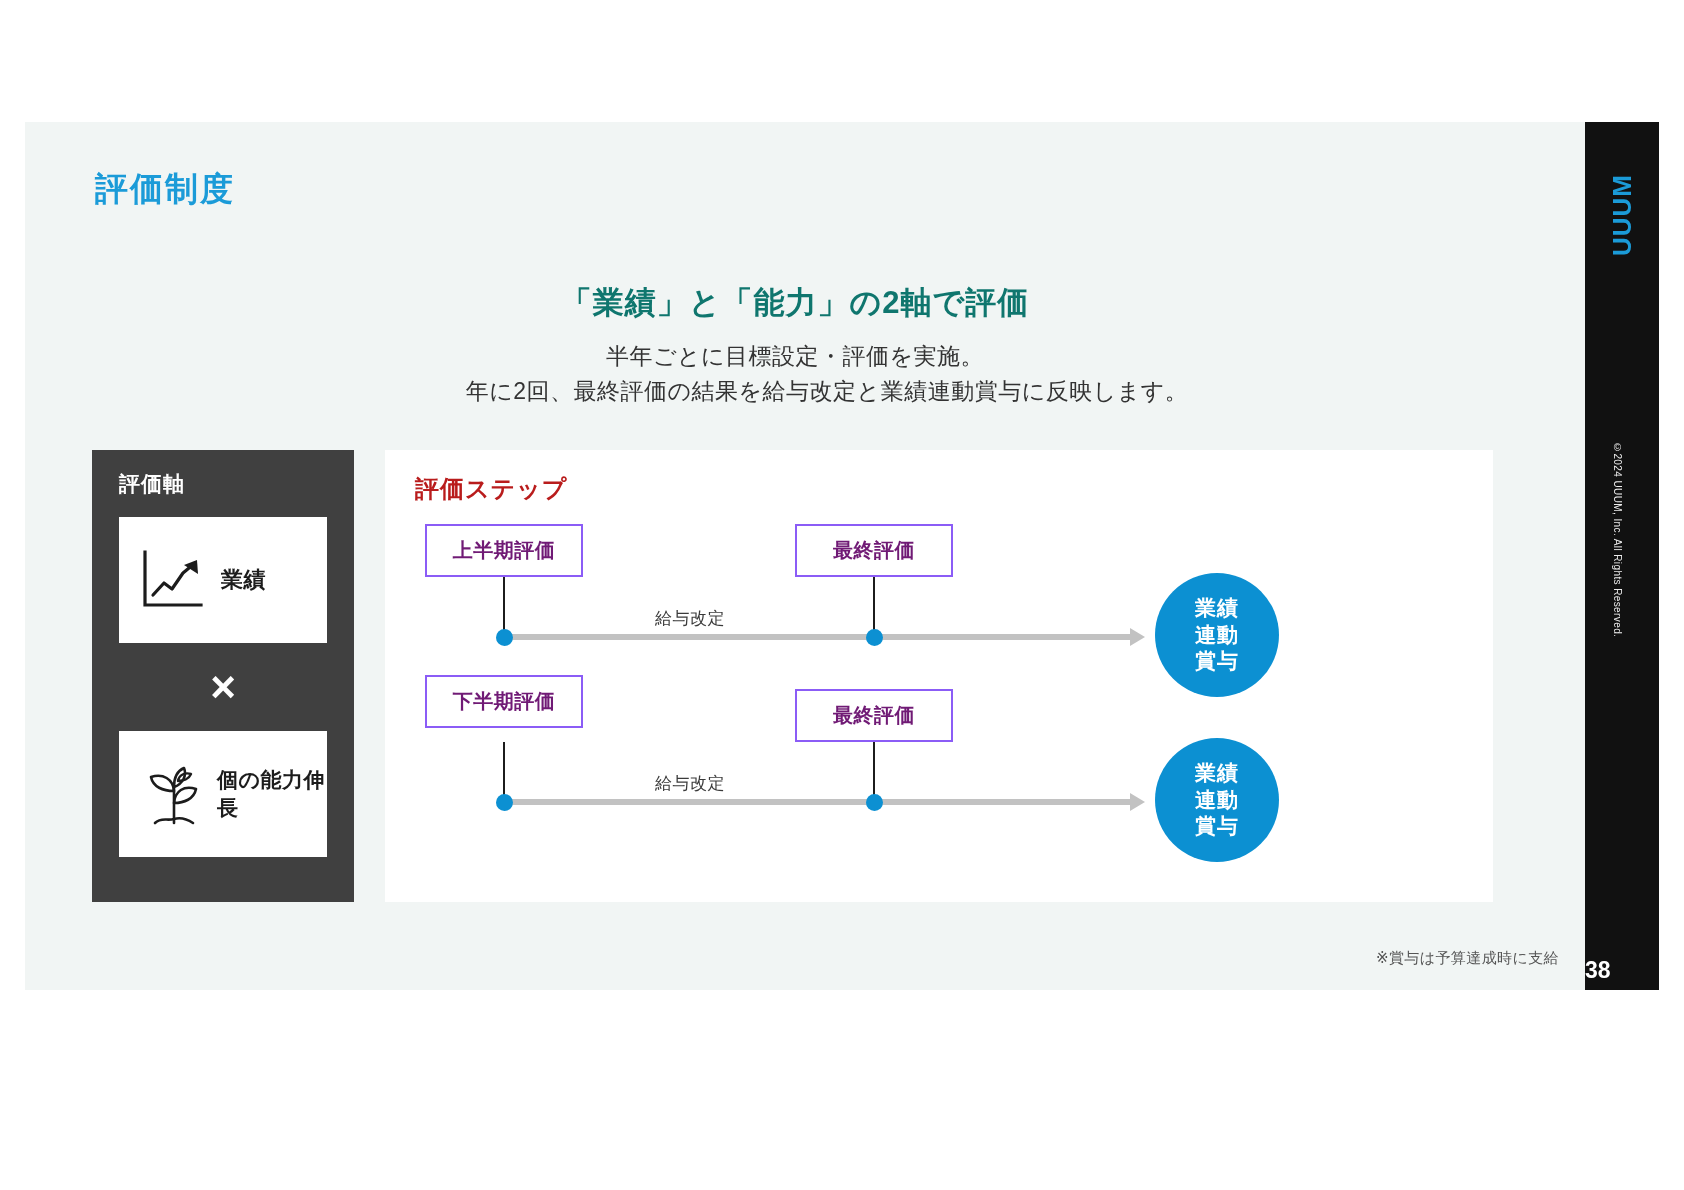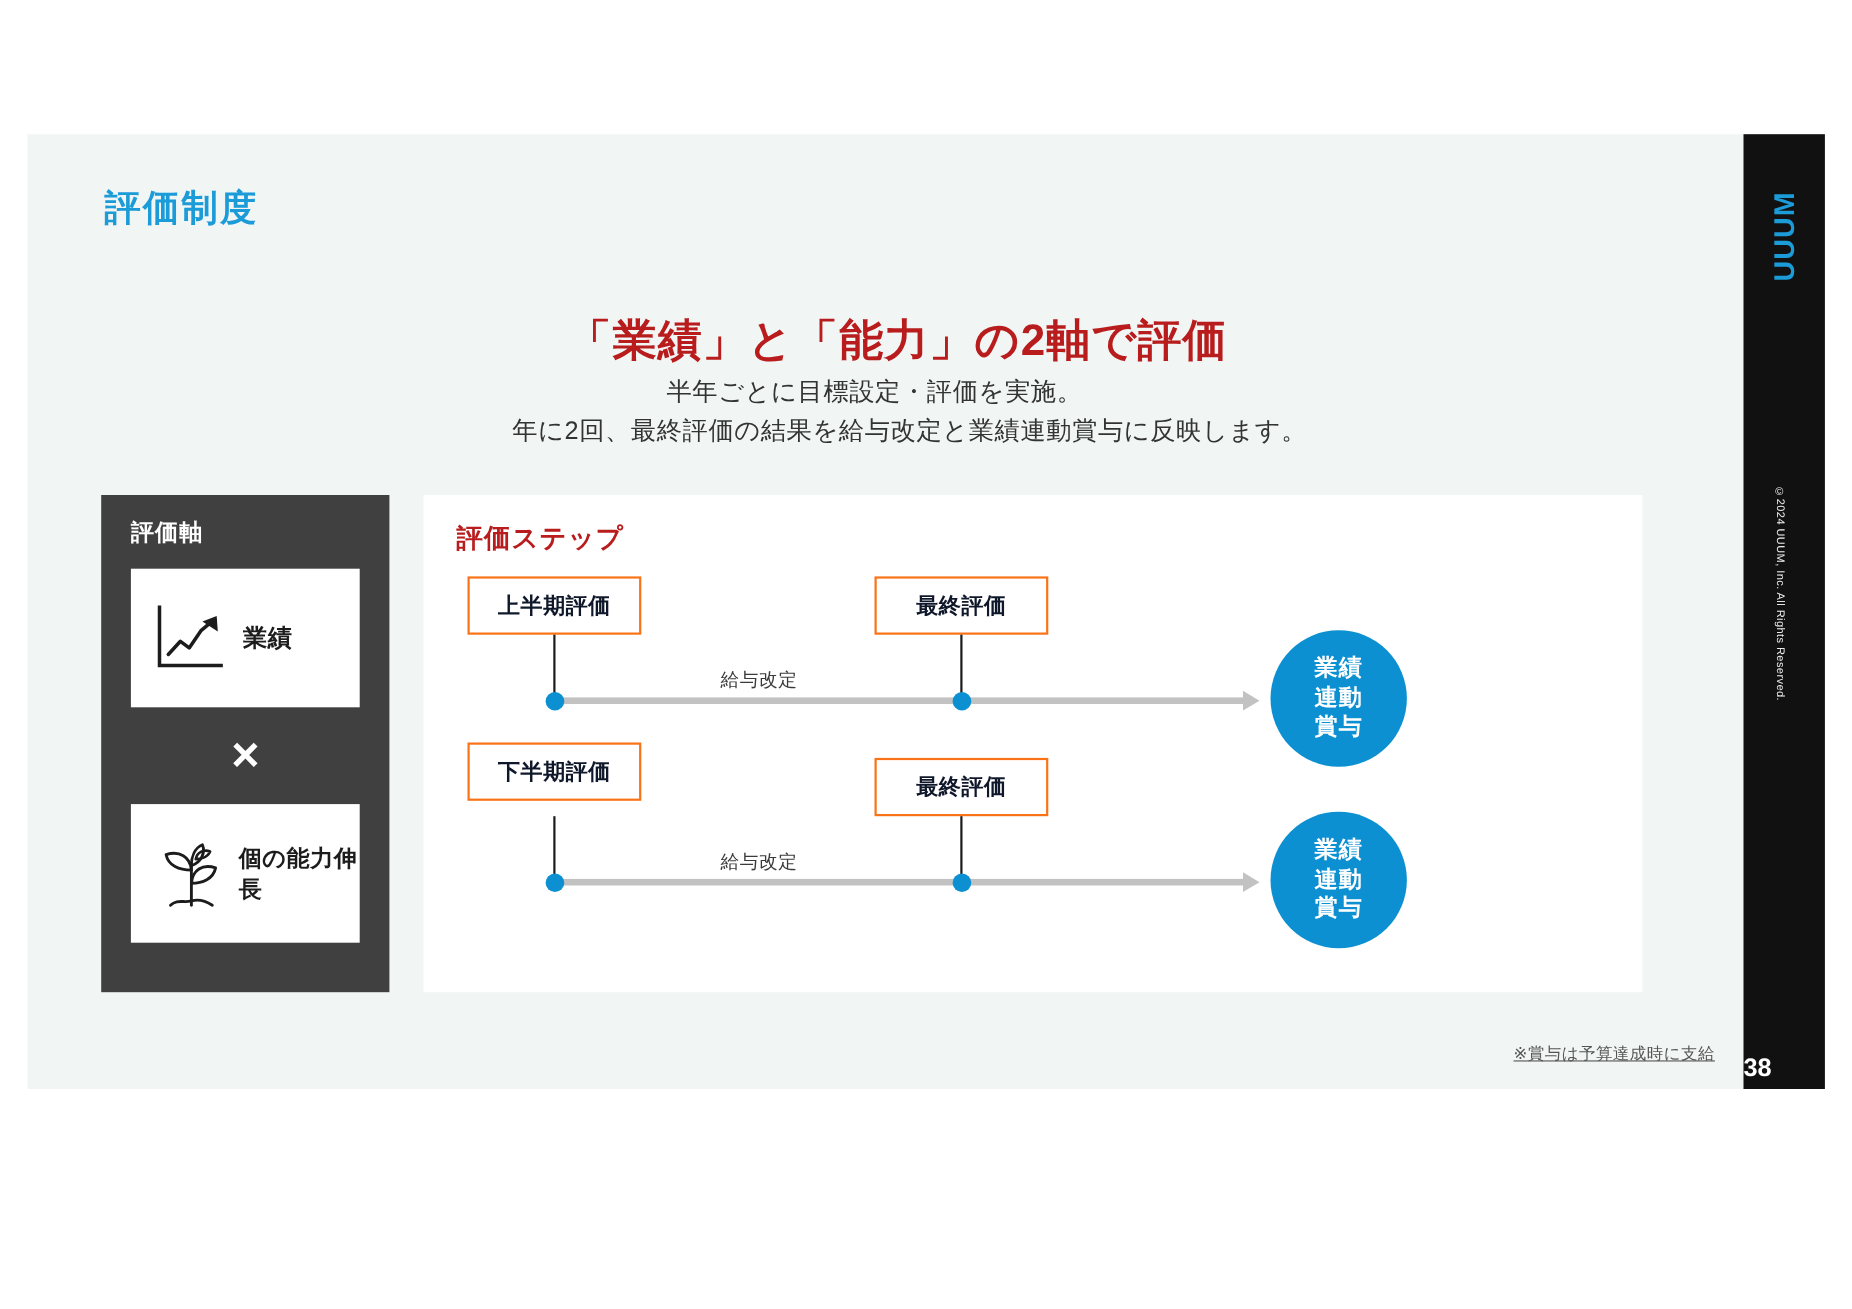--- a/index.html
+++ b/index.html
@@ -66,25 +66,24 @@
     font-weight: 700;
     letter-spacing: 2px;
   }
 
   
   .headline {
     position: absolute;
     left: 0; top: 160px;
     width: 1540px;
     text-align: center;
-    color: #b91c1c;
-    font-size: 40px;
-    font-weight: 700;
-    letter-spacing: 1px;
-    margin-left: 21px;
+    color: #0f766e;
+    font-size: 31px;
+    font-weight: 700;
+    letter-spacing: 1px;
   }
   .sub-line {
     position: absolute;
     left: 0;
     width: 1540px;
     text-align: center;
     color: #333333;
     font-size: 23px;
     letter-spacing: 0.5px;
   }
@@ -147,25 +146,25 @@
     position: absolute;
     left: 30px; top: 23px;
     color: #b91c1c;
     font-size: 24px;
     font-weight: 700;
     letter-spacing: 1px;
     font-family: Liberation Mono, monospace;
   }
   .step-box {
     position: absolute;
-    border: 2px solid #f97316;
+    border: 2px solid #8b5cf6;
     background: #ffffff;
     width: 158px; height: 53px;
     display: flex; align-items: center; justify-content: center;
-    color: #0f172a;
+    color: #701a75;
     font-size: 20px;
     font-weight: 700;
     letter-spacing: 0.5px;
   }
   .connector {
     position: absolute;
     width: 2px;
     background: #1c1c1c;
   }
   .timeline {
@@ -209,21 +208,20 @@
     justify-content: center;
     letter-spacing: 1px;
   }
 
   .footnote {
     position: absolute;
     right: 100px; bottom: 22px;
     color: #555555;
     font-size: 15px;
     letter-spacing: 0.4px;
-    text-decoration: underline;
   }
   svg { display: block; }
 </style>
 </head>
 <body>
 
 <div id="slide">
 
   <div class="slide-title">評価制度</div>
 

